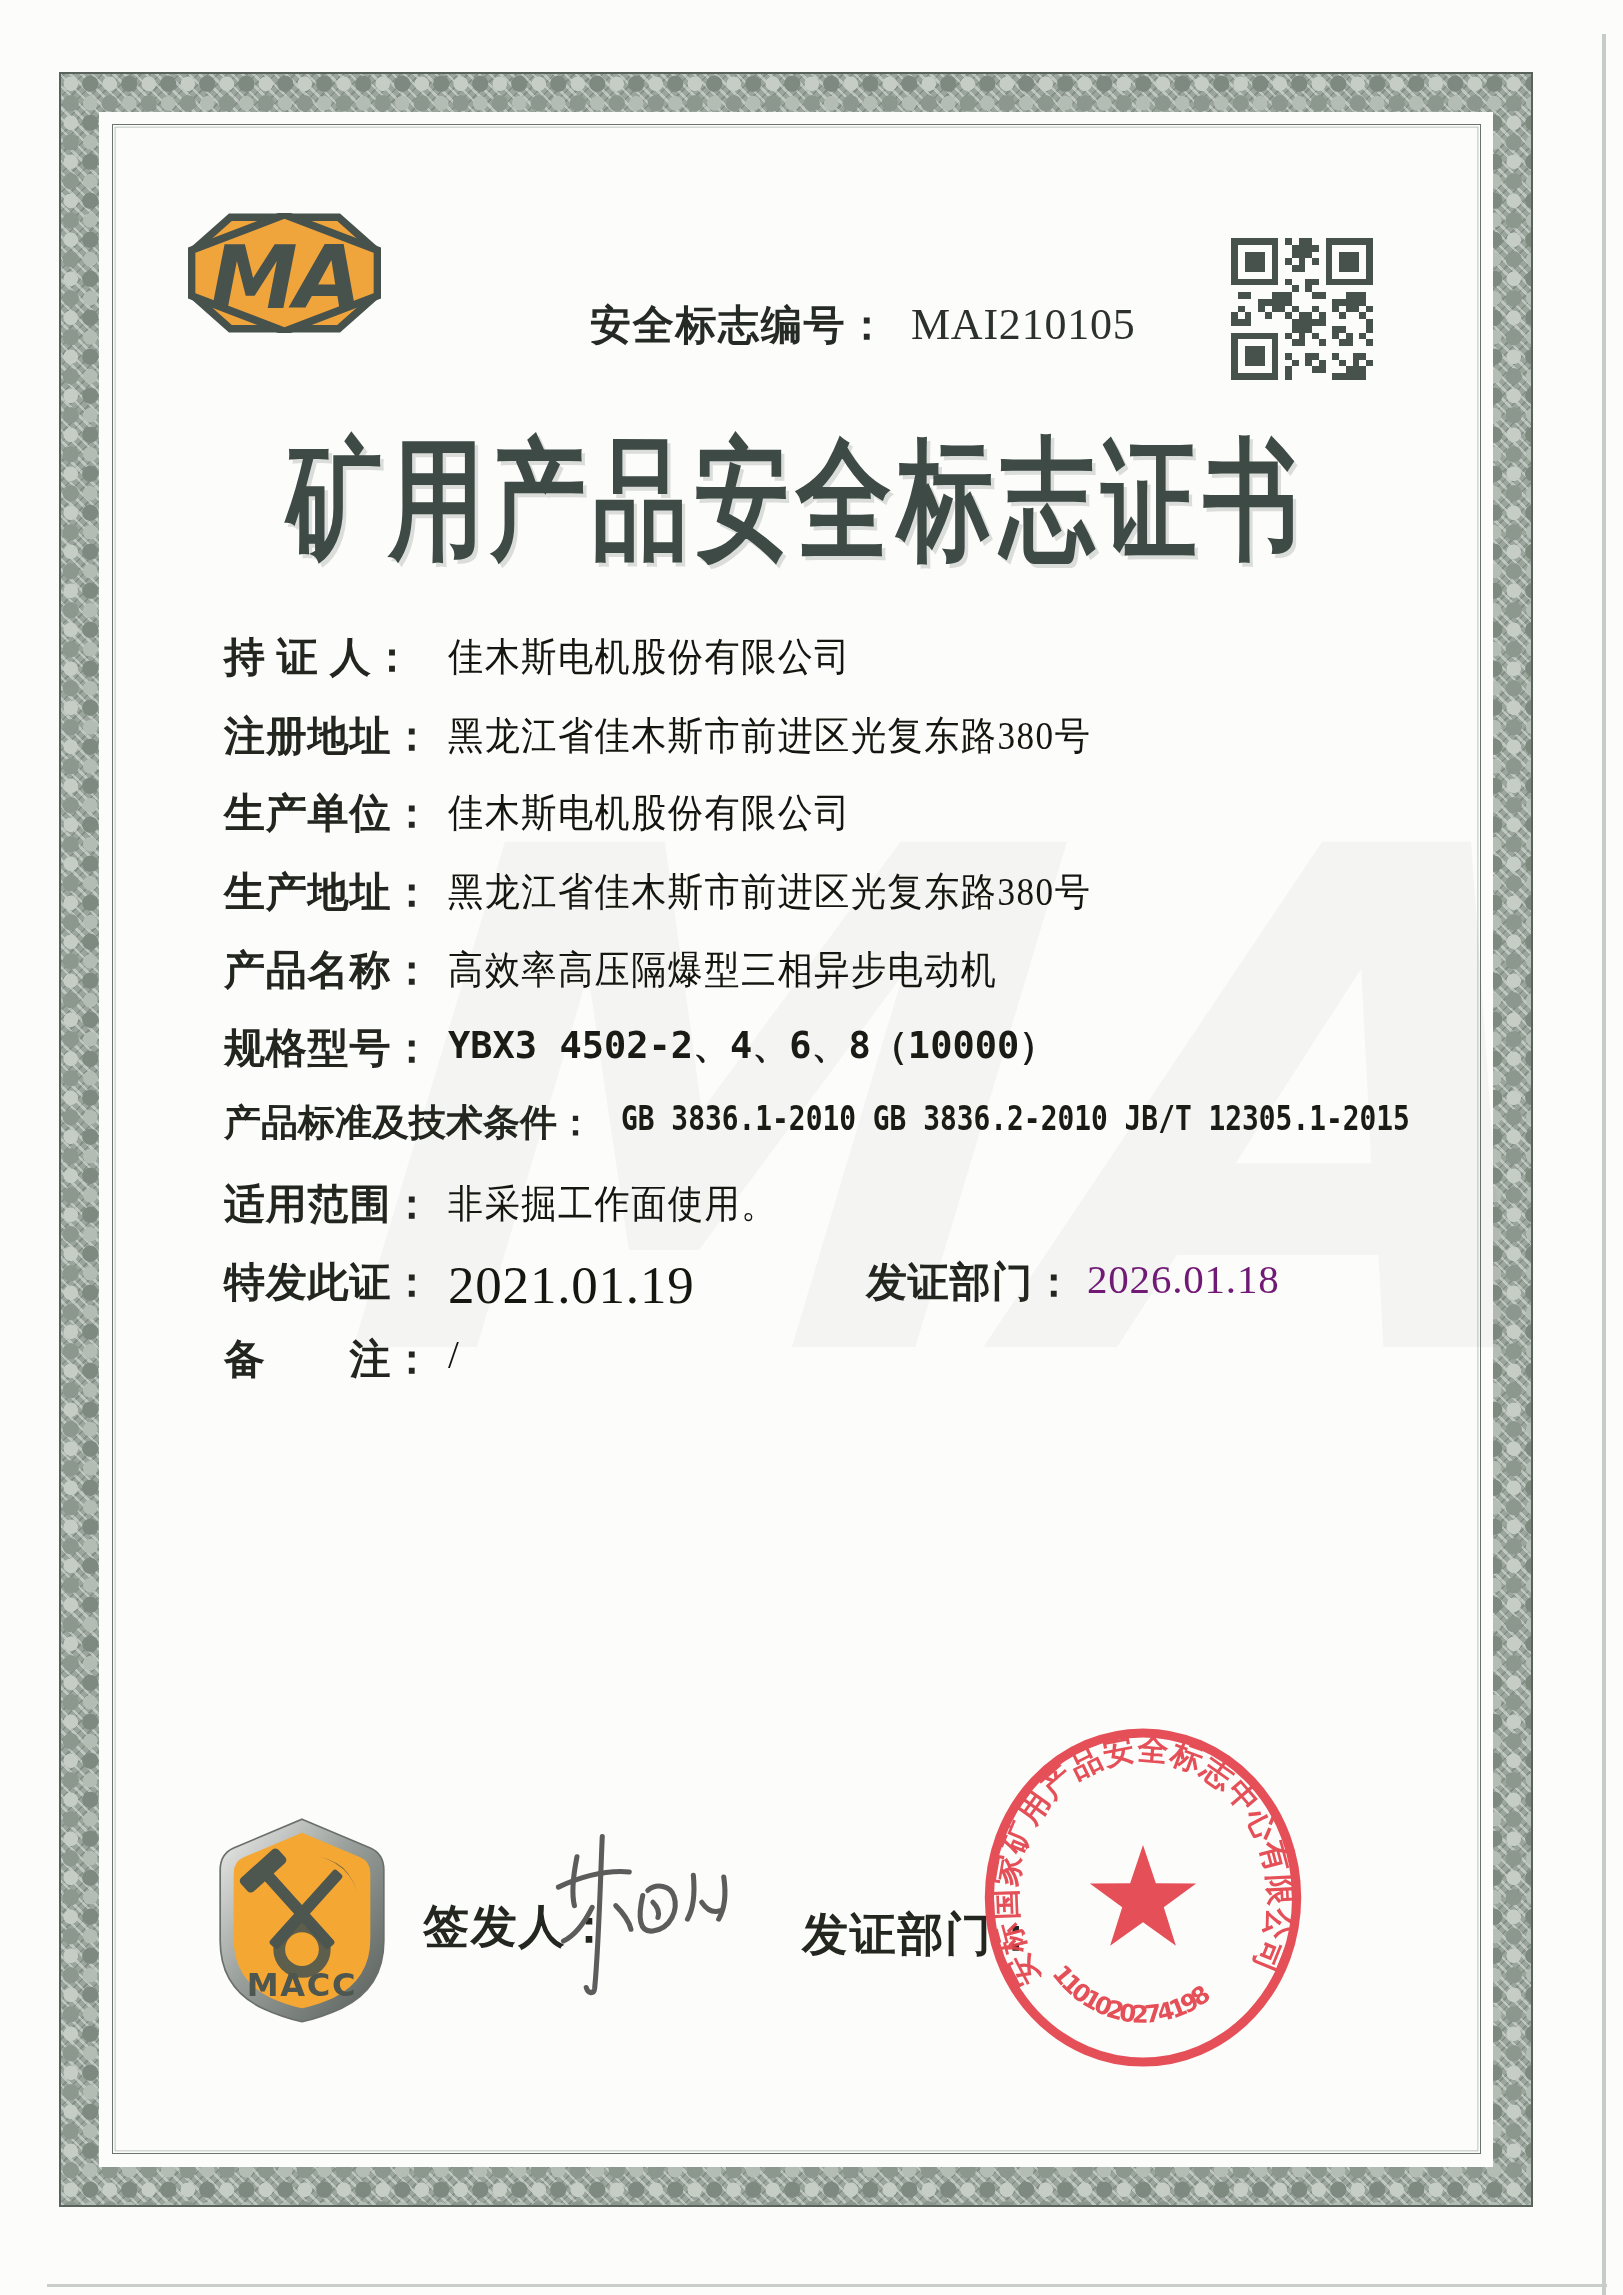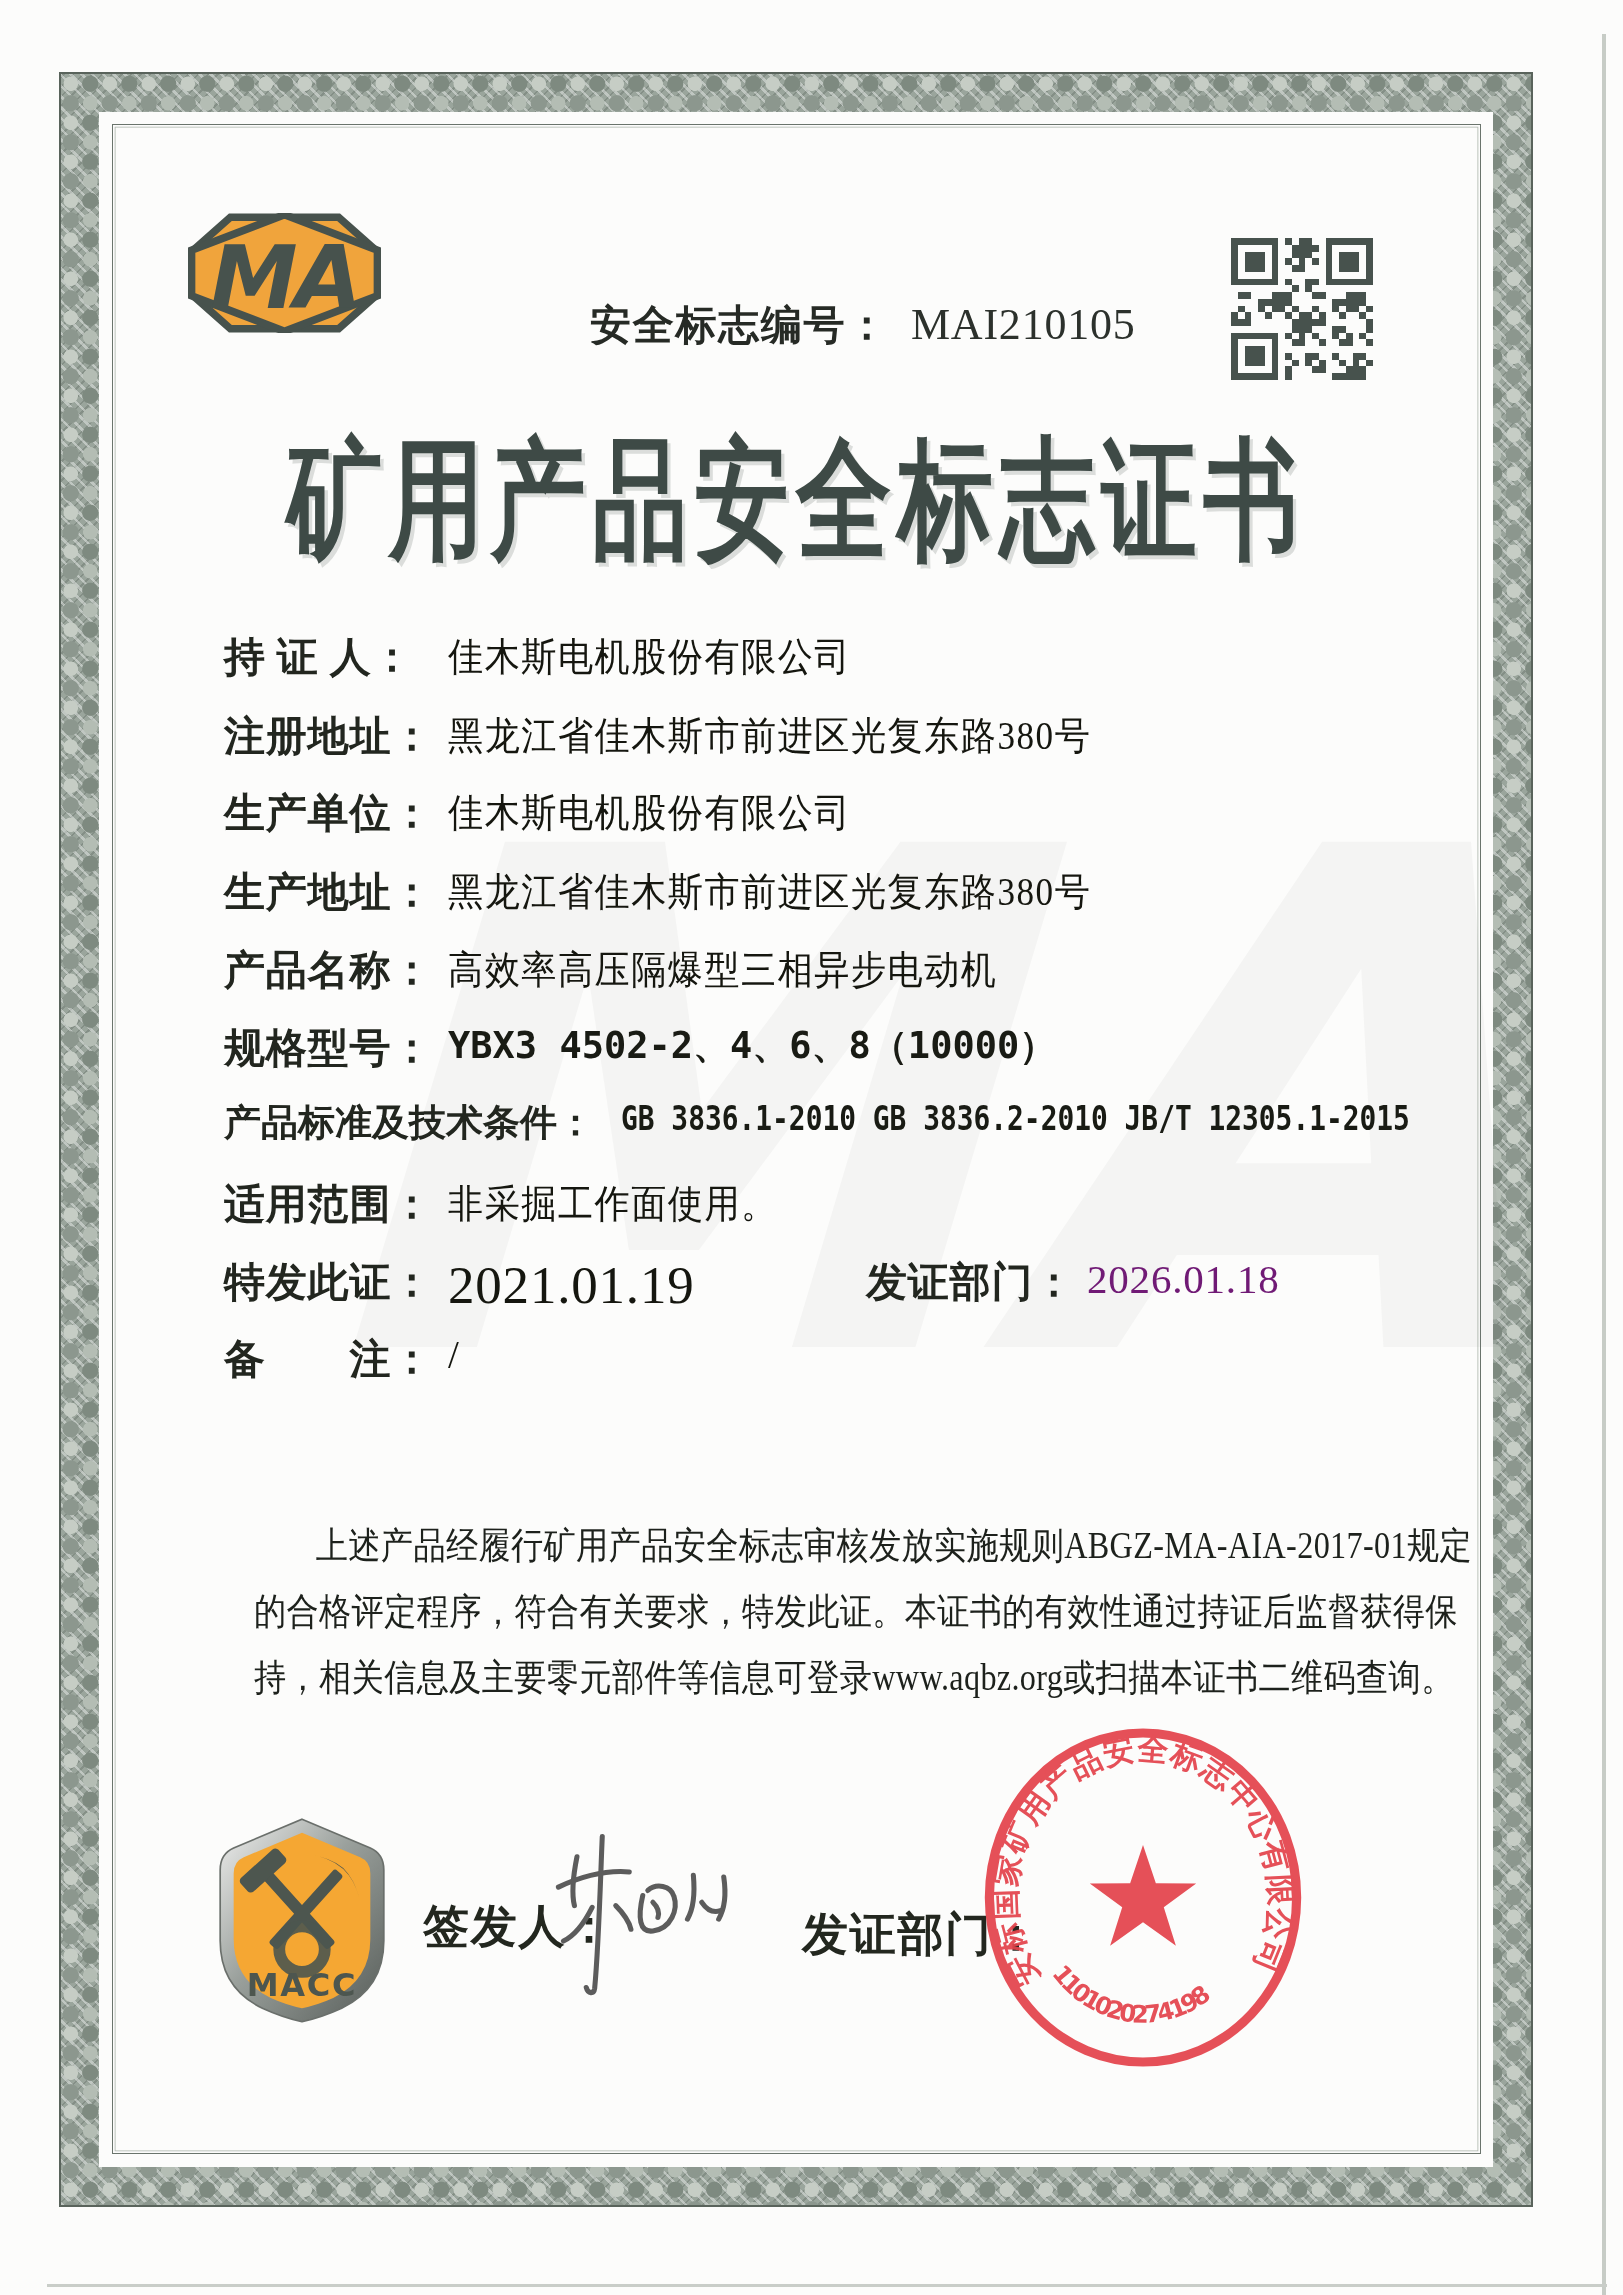--- a/index.html
+++ b/index.html
@@ -288,25 +288,20 @@
     <span class="lbl">特发此证：</span>
     <span class="val date">2021.01.19</span>
     <span class="lbl2">发证部门：</span>
     <span class="val2">2026.01.18</span>
   </div>
   <div class="frow" style="top:1332px">
     <span class="lbl">备　　注：</span>
     <span class="val">/</span>
   </div>
 
-  <div class="statement">
-    <div class="sline indent">上述产品经履行矿用产品安全标志审核发放实施规则ABGZ-MA-AIA-2017-01规定</div>
-    <div class="sline">的合格评定程序，符合有关要求，特发此证。本证书的有效性通过持证后监督获得保</div>
-    <div class="sline">持，相关信息及主要零元部件等信息可登录www.aqbz.org或扫描本证书二维码查询。</div>
-  </div>
 
   <div class="macc">
     <svg width="194" height="213" viewBox="0 0 230 252">
       <defs>
         <linearGradient id="metal" x1="0" y1="0" x2="1" y2="1">
           <stop offset="0" stop-color="#f0f0ef"></stop>
           <stop offset="0.45" stop-color="#9aa09c"></stop>
           <stop offset="1" stop-color="#565c58"></stop>
         </linearGradient>
       </defs>

